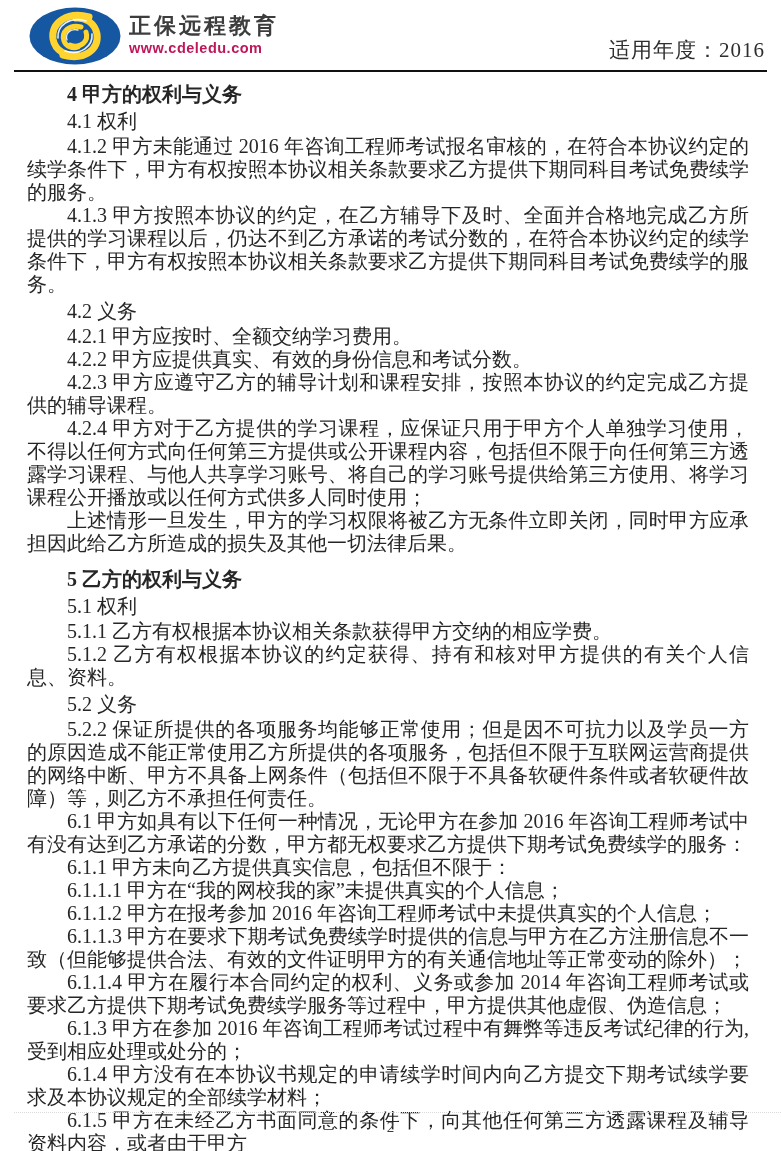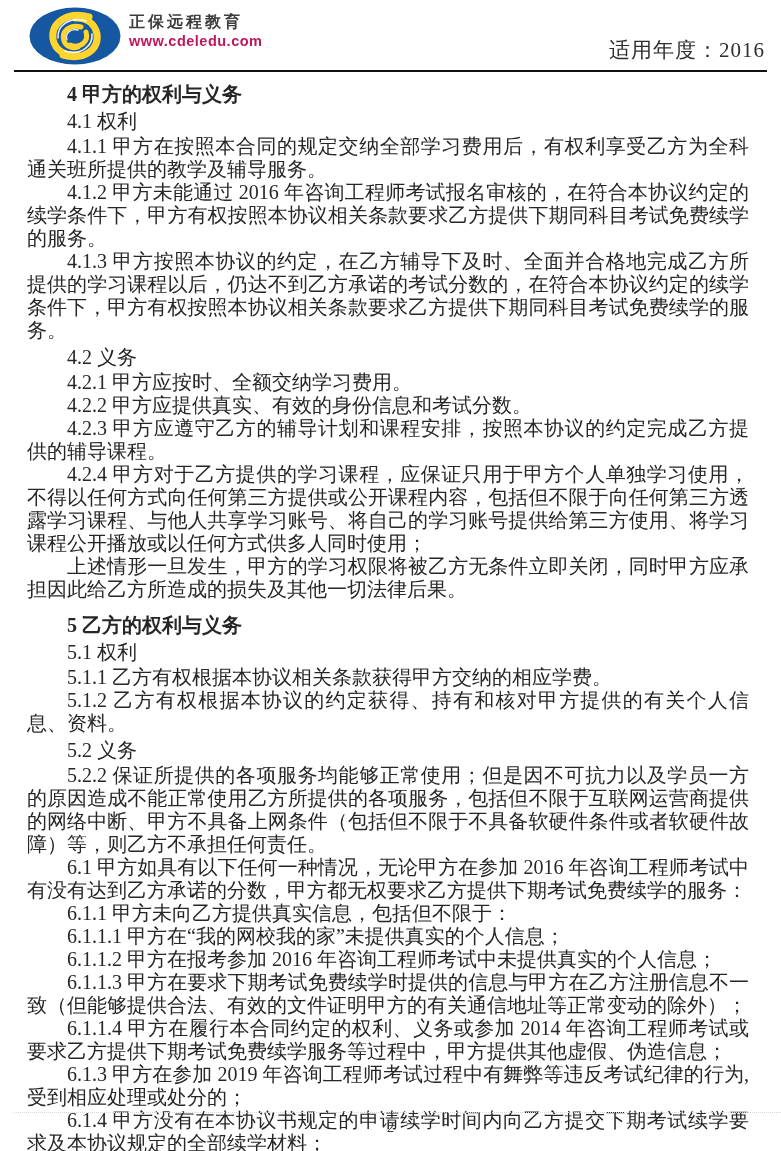--- a/index.html
+++ b/index.html
@@ -10,21 +10,21 @@
     font-family:"Liberation Serif","DejaVu Serif",serif;
     color:#262626;
     overflow:hidden;
   }
   
   .hdr{position:absolute;top:0;left:0;right:0;height:70px;}
   .logo{position:absolute;left:29px;top:7px;width:92px;height:58px;}
   .brand{position:absolute;left:129px;top:13px;line-height:1.15;}
   .brand-name{
     font-family:"Liberation Sans","DejaVu Sans",sans-serif;
-    font-weight:bold;font-size:16px;color:#3d3d3d;letter-spacing:3px;
+    font-weight:bold;font-size:22px;color:#3d3d3d;letter-spacing:3px;
   }
   .brand-url{
     font-family:"Liberation Sans","DejaVu Sans",sans-serif;
     font-weight:bold;font-size:14.5px;color:#be185d;letter-spacing:.5px;margin-top:2px;
   }
   .year{
     position:absolute;right:16px;bottom:6px;
     font-size:21px;color:#2e2e2e;letter-spacing:1px;
   }
   .hdr-rule{
@@ -79,42 +79,41 @@
       <div class="brand-url">www.cdeledu.com</div>
     </div>
     <div class="year">适用年度：2016</div>
   </header>
 
   <div class="hdr-rule"></div>
 
   <main class="doc" id="doc-body">
       <p class="heading">4 甲方的权利与义务</p>
       <p class="subheading">4.1 权利</p>
-      <p class="para">4.1.1 甲方在按照本合同的规定交纳全部学习费用后，有权利享受乙方为全科通关班所提供的教学及辅导服务。</p>
       <p class="para">4.1.2 甲方未能通过 2016 年咨询工程师考试报名审核的，在符合本协议约定的续学条件下，甲方有权按照本协议相关条款要求乙方提供下期同科目考试免费续学的服务。</p>
       <p class="para">4.1.3 甲方按照本协议的约定，在乙方辅导下及时、全面并合格地完成乙方所提供的学习课程以后，仍达不到乙方承诺的考试分数的，在符合本协议约定的续学条件下，甲方有权按照本协议相关条款要求乙方提供下期同科目考试免费续学的服务。</p>
       <p class="subheading">4.2 义务</p>
       <p class="para">4.2.1 甲方应按时、全额交纳学习费用。</p>
       <p class="para">4.2.2 甲方应提供真实、有效的身份信息和考试分数。</p>
       <p class="para">4.2.3 甲方应遵守乙方的辅导计划和课程安排，按照本协议的约定完成乙方提供的辅导课程。</p>
       <p class="para">4.2.4 甲方对于乙方提供的学习课程，应保证只用于甲方个人单独学习使用，不得以任何方式向任何第三方提供或公开课程内容，包括但不限于向任何第三方透露学习课程、与他人共享学习账号、将自己的学习账号提供给第三方使用、将学习课程公开播放或以任何方式供多人同时使用；</p>
       <p class="para">上述情形一旦发生，甲方的学习权限将被乙方无条件立即关闭，同时甲方应承担因此给乙方所造成的损失及其他一切法律后果。</p>
       <p class="heading">5 乙方的权利与义务</p>
       <p class="subheading">5.1 权利</p>
       <p class="para">5.1.1 乙方有权根据本协议相关条款获得甲方交纳的相应学费。</p>
       <p class="para">5.1.2 乙方有权根据本协议的约定获得、持有和核对甲方提供的有关个人信息、资料。</p>
       <p class="subheading">5.2 义务</p>
       <p class="para">5.2.2 保证所提供的各项服务均能够正常使用；但是因不可抗力以及学员一方的原因造成不能正常使用乙方所提供的各项服务，包括但不限于互联网运营商提供的网络中断、甲方不具备上网条件（包括但不限于不具备软硬件条件或者软硬件故障）等，则乙方不承担任何责任。</p>
       <p class="para">6.1 甲方如具有以下任何一种情况，无论甲方在参加 2016 年咨询工程师考试中有没有达到乙方承诺的分数，甲方都无权要求乙方提供下期考试免费续学的服务：</p>
       <p class="para">6.1.1 甲方未向乙方提供真实信息，包括但不限于：</p>
       <p class="para">6.1.1.1 甲方在“我的网校我的家”未提供真实的个人信息；</p>
       <p class="para">6.1.1.2 甲方在报考参加 2016 年咨询工程师考试中未提供真实的个人信息；</p>
       <p class="para">6.1.1.3 甲方在要求下期考试免费续学时提供的信息与甲方在乙方注册信息不一致（但能够提供合法、有效的文件证明甲方的有关通信地址等正常变动的除外）；</p>
       <p class="para">6.1.1.4 甲方在履行本合同约定的权利、义务或参加 2014 年咨询工程师考试或要求乙方提供下期考试免费续学服务等过程中，甲方提供其他虚假、伪造信息；</p>
-      <p class="para">6.1.3 甲方在参加 2019 年咨询工程师考试过程中有舞弊等违反考试纪律的行为,受到相应处理或处分的；</p>
+      <p class="para">6.1.3 甲方在参加 2016 年咨询工程师考试过程中有舞弊等违反考试纪律的行为,受到相应处理或处分的；</p>
       <p class="para">6.1.4 甲方没有在本协议书规定的申请续学时间内向乙方提交下期考试续学要求及本协议规定的全部续学材料；</p>
       <p class="para">6.1.5 甲方在未经乙方书面同意的条件下，向其他任何第三方透露课程及辅导资料内容，或者由于甲方</p>
     </main>
 
   <div class="ftr-rule"></div>
   <div class="page-num">2</div>
 
 </div>
 
 </body></html>

